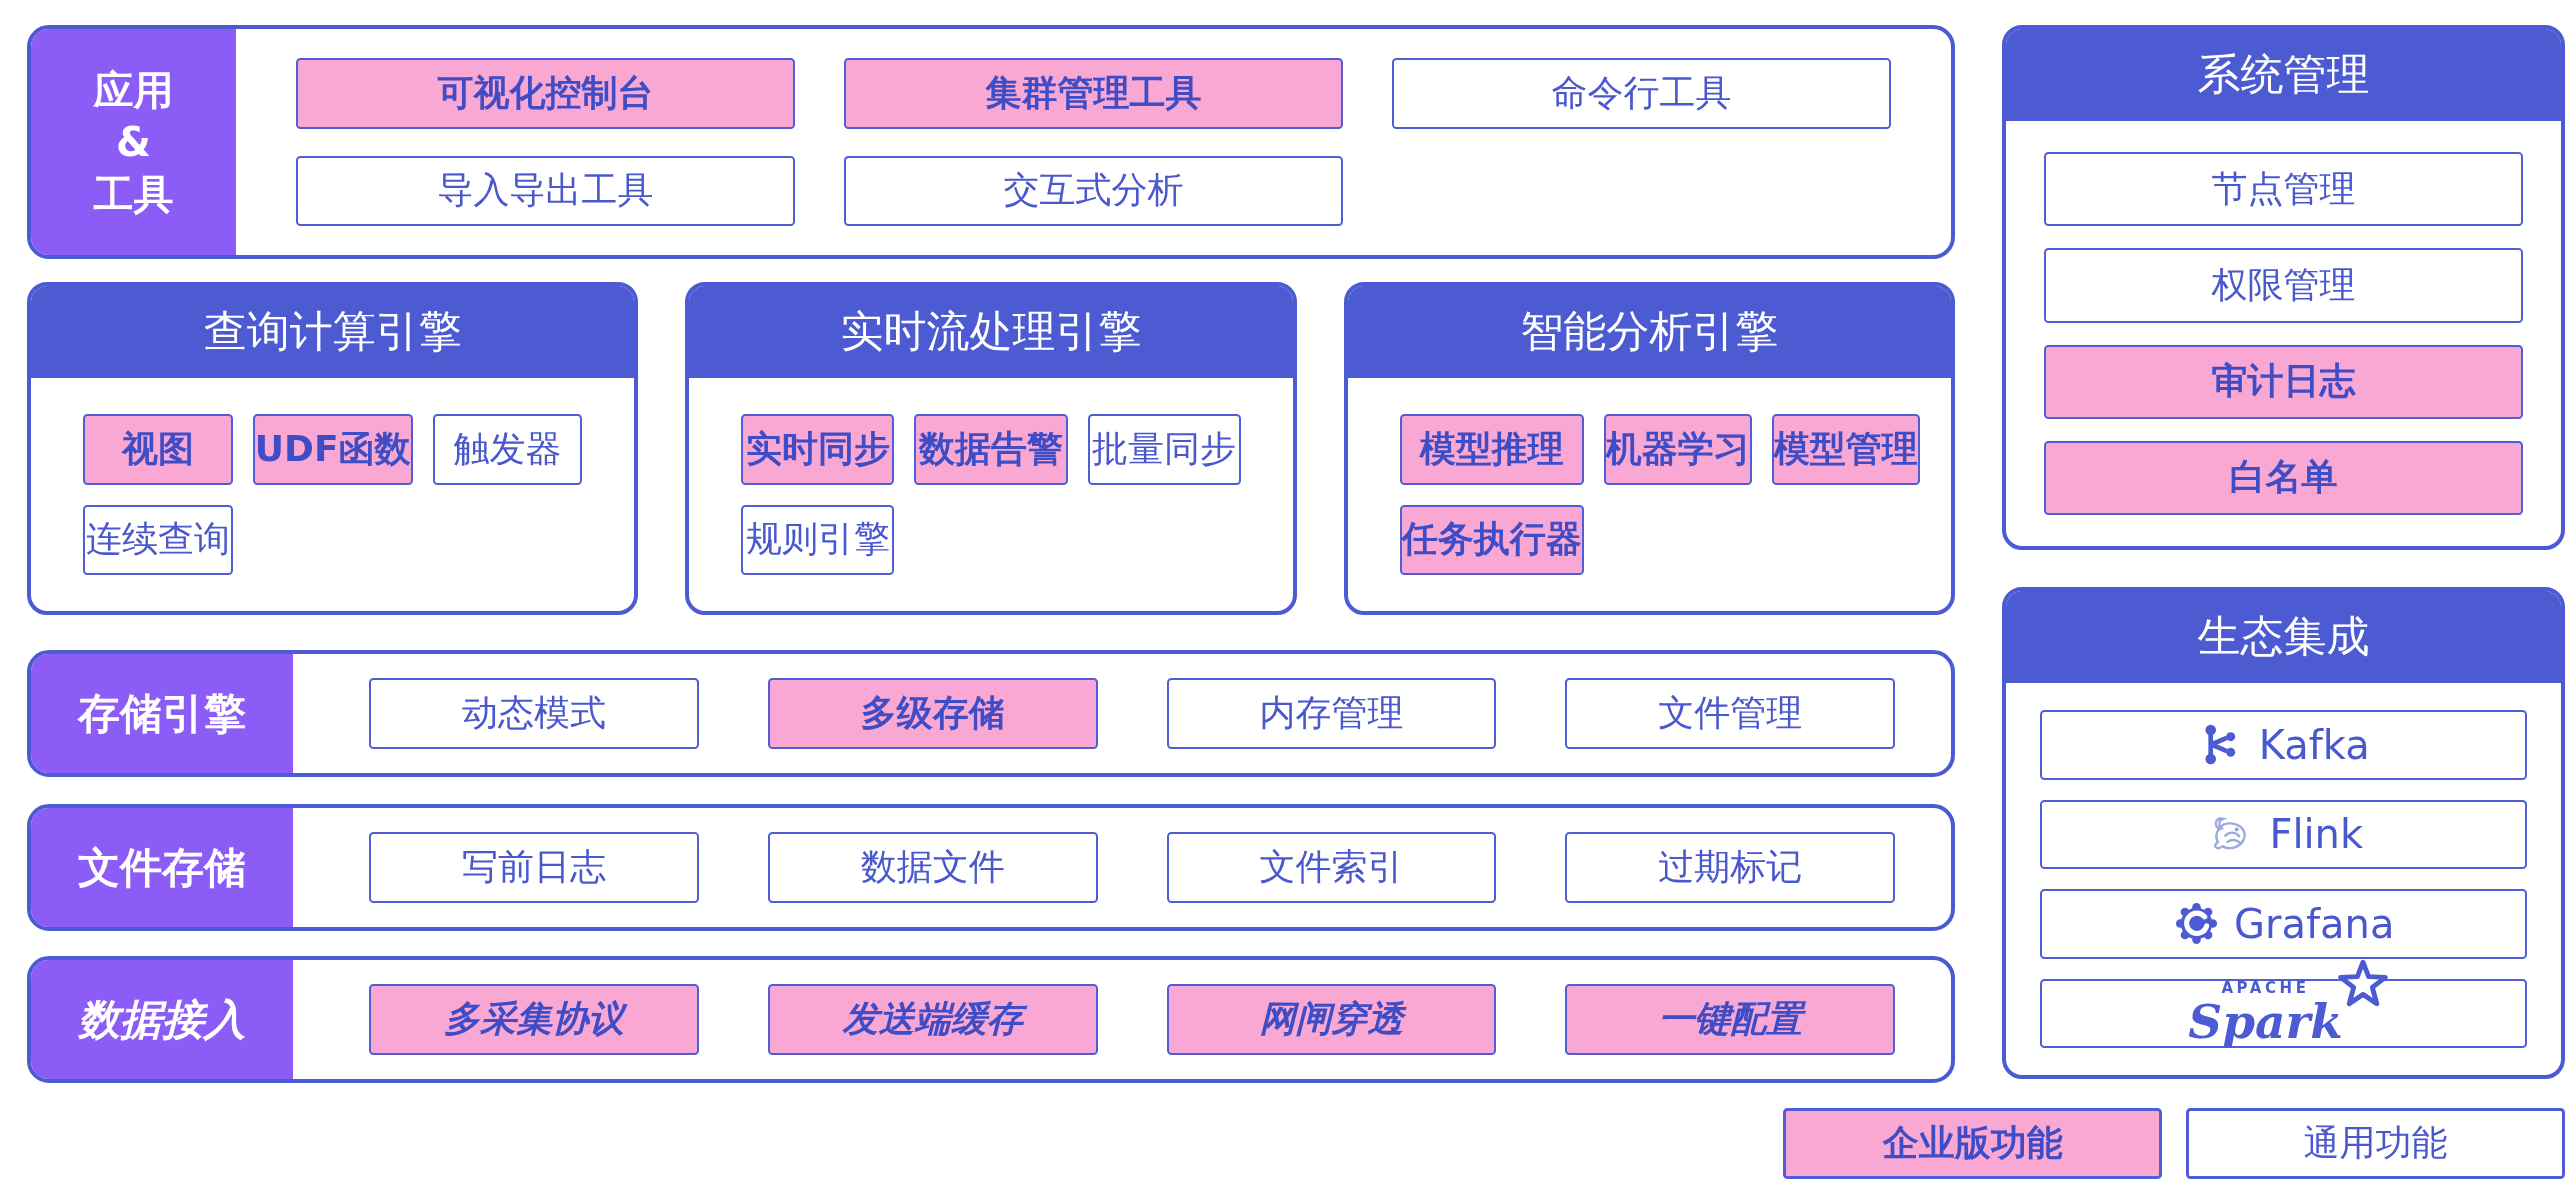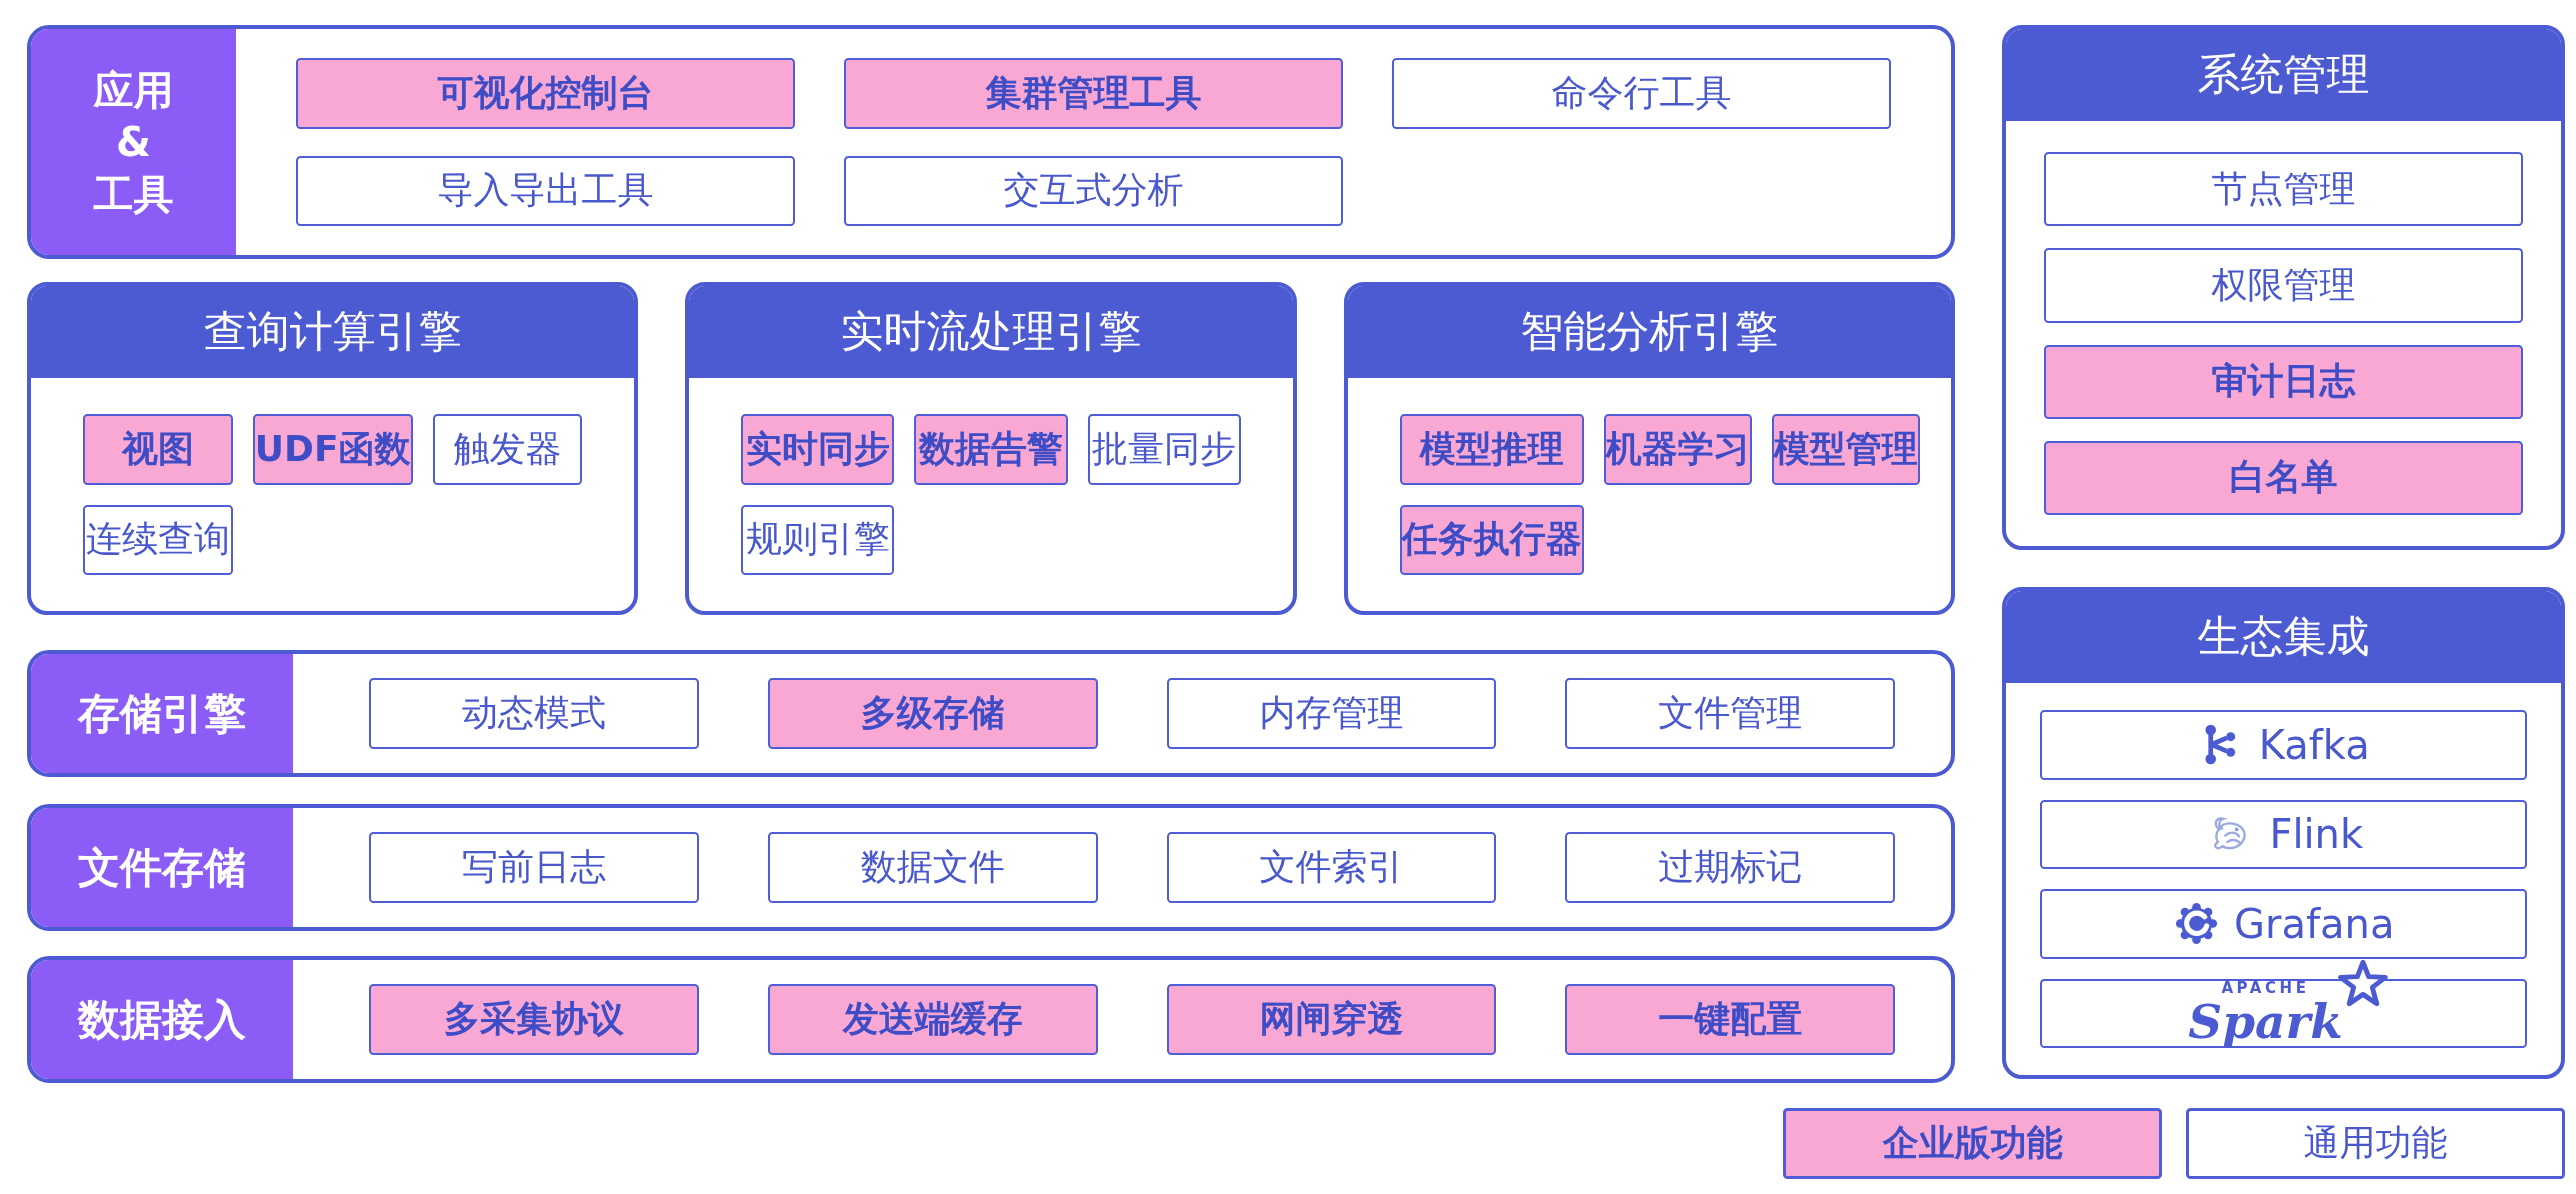--- a/index.html
+++ b/index.html
@@ -32,21 +32,21 @@
 
   .layer{height:127px;}
   .layer .tab{width:262px;font-size:42px;}
   .layer .content{
     flex:1;display:flex;align-items:center;gap:49px;
     padding:0 56px;box-sizing:border-box;
   }
   .layer .btn{flex:1;height:71px;margin-left:20px;}
   .layer-storage{top:650px;}
   .layer-file{top:804px;}
-  .layer-ingest{top:956px;}
+  .layer-ingest{top:956px;font-style:italic;}
 
   
   .engines{position:absolute;left:27px;top:282px;width:1928px;height:333px;display:flex;gap:47px;}
   .panelbox{
     border:4.5px solid #4C5BD2;border-radius:20px;background:#fff;
     display:flex;flex-direction:column;overflow:hidden;box-sizing:border-box;
   }
   .engine{flex:1;}
   .phead{
     height:92px;background:#4C5BD2;color:#fff;font-weight:normal;font-size:43px;

